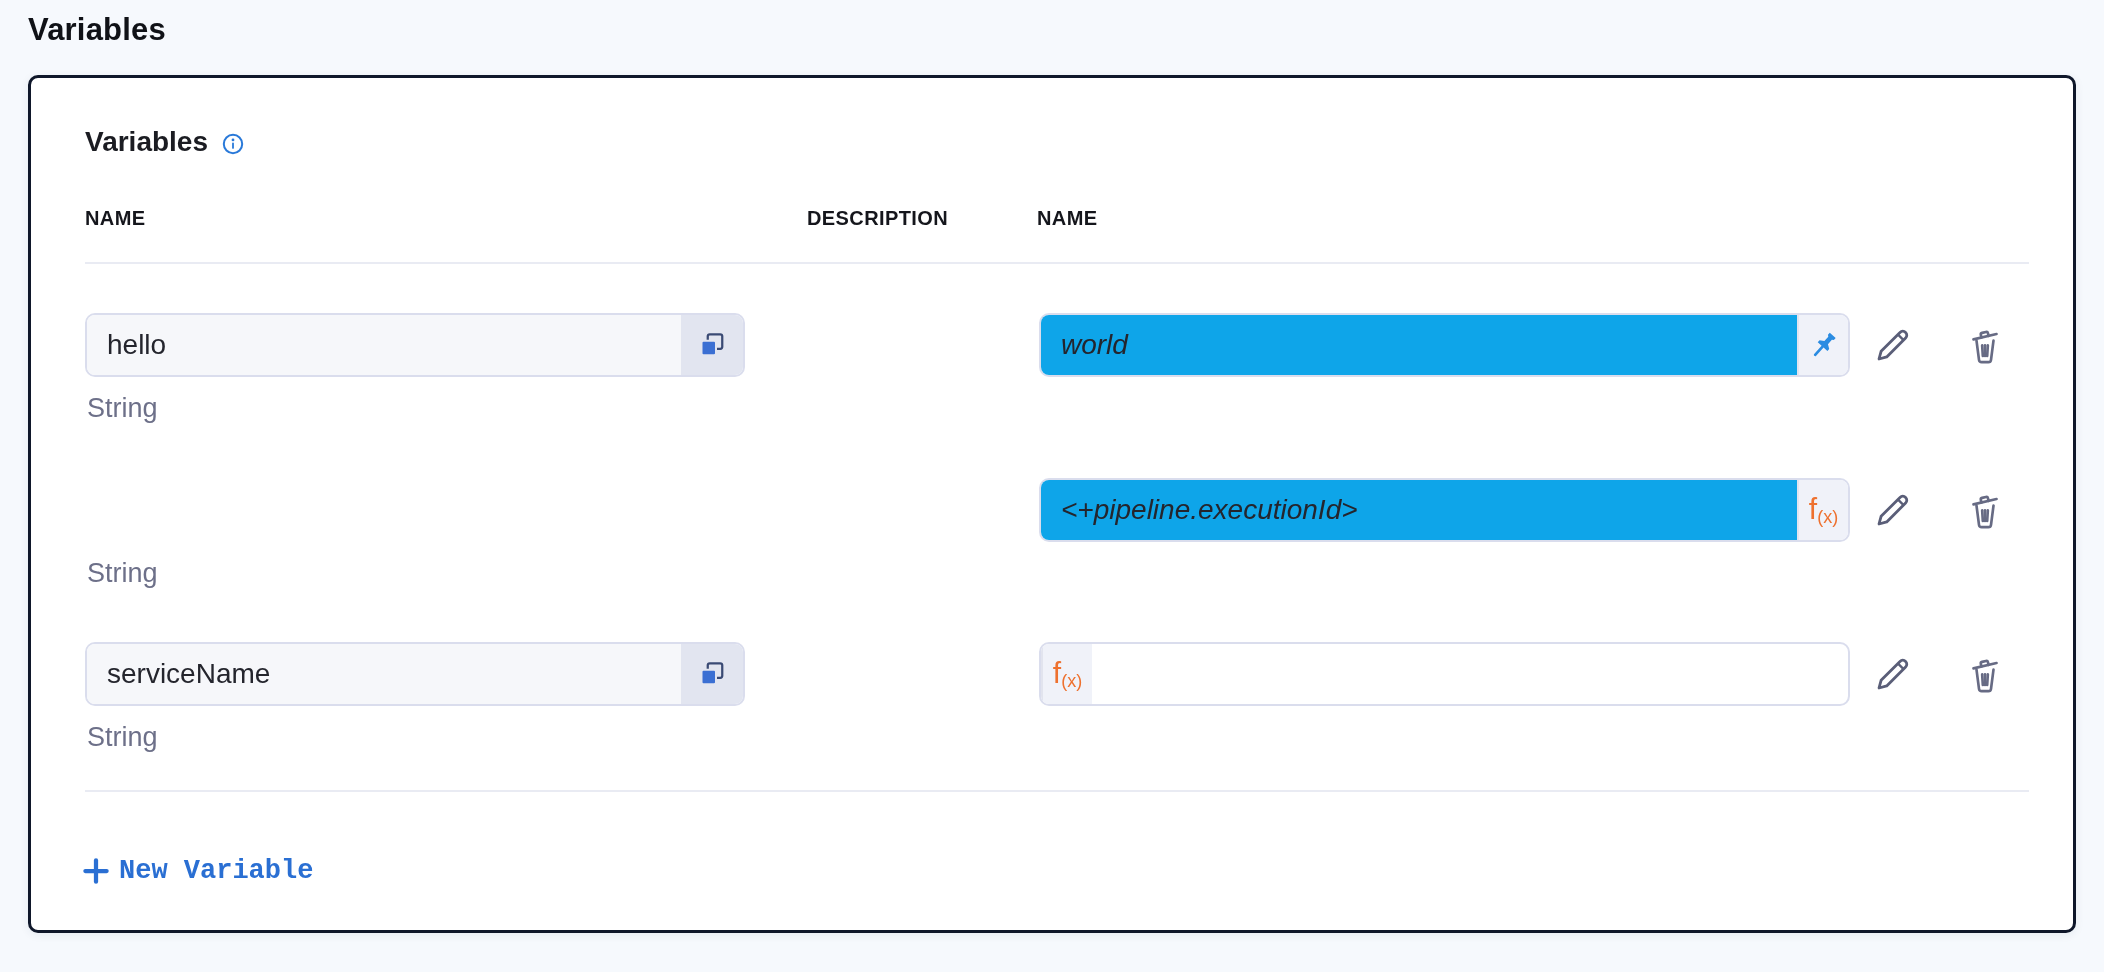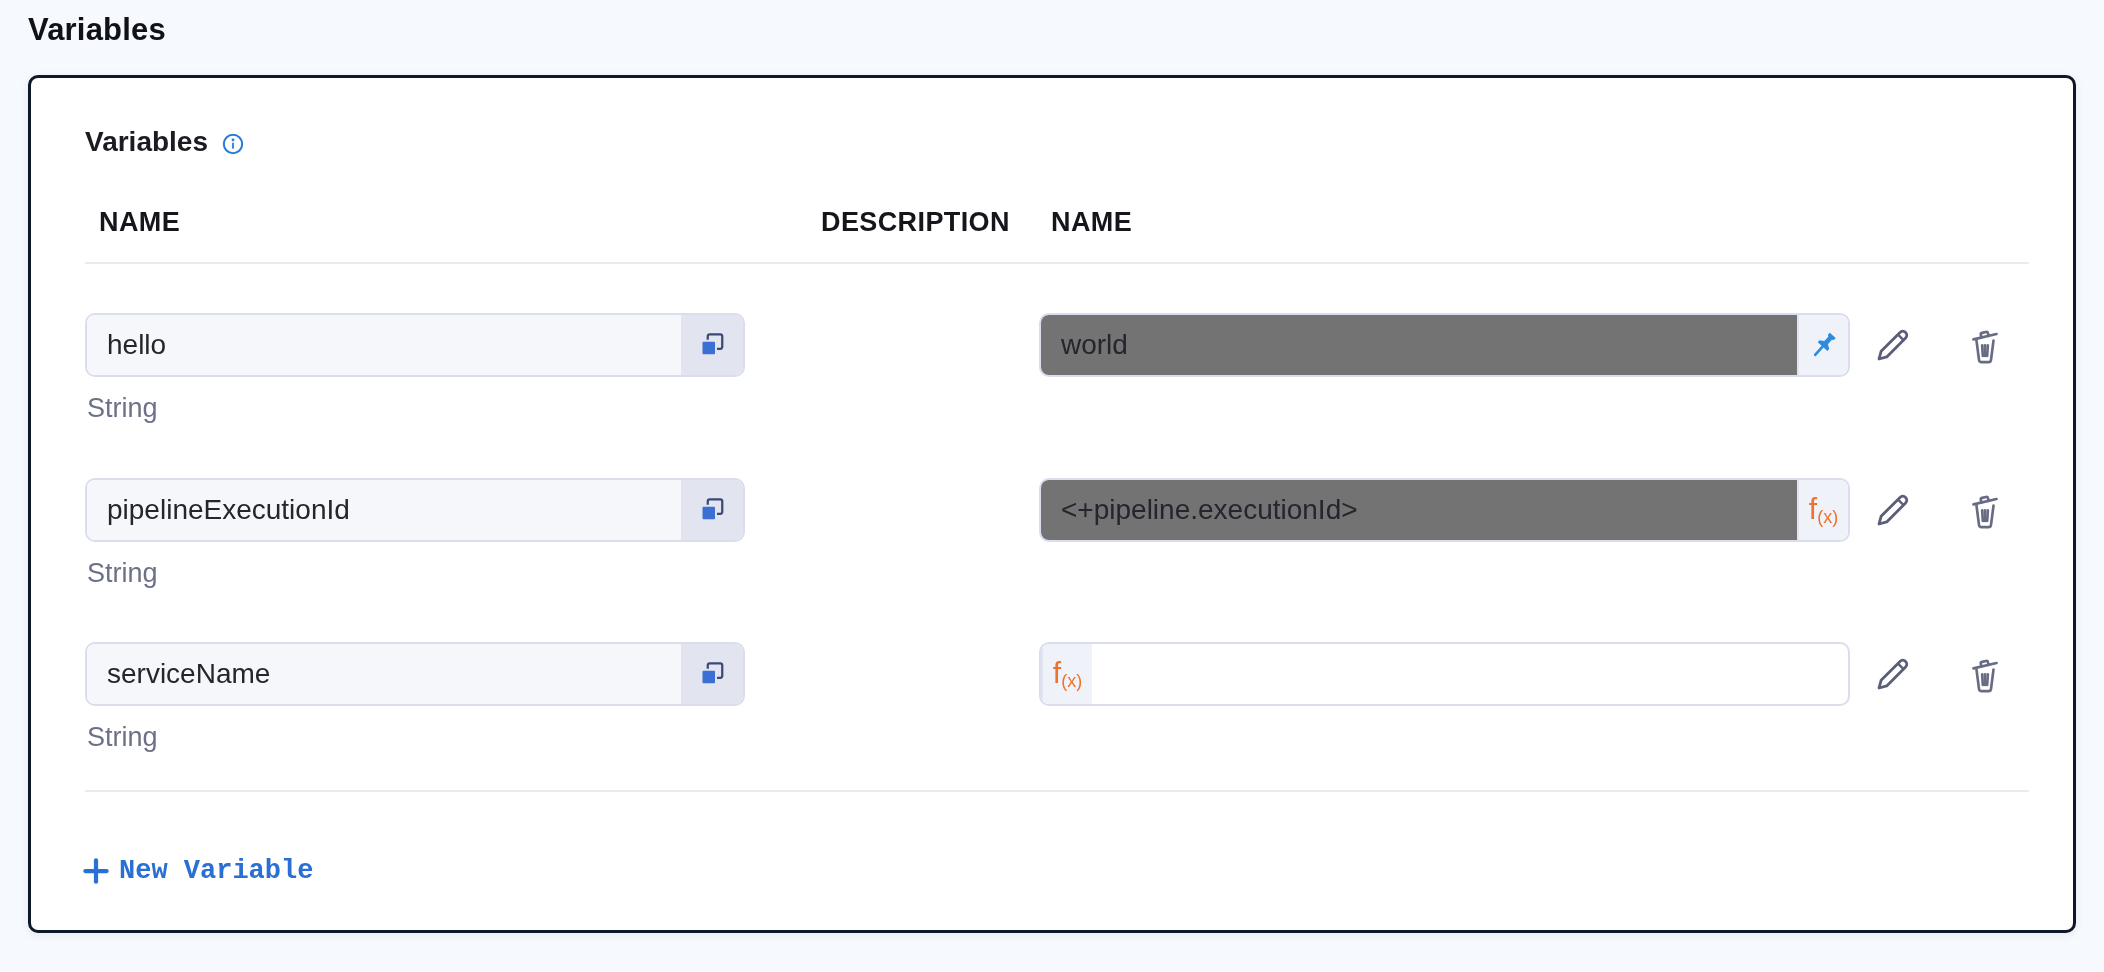--- a/index.html
+++ b/index.html
@@ -22,21 +22,21 @@
   }
   .section-title-wrap {
     position:absolute; left:54px; top:48px;
     display:flex; align-items:center; gap:13px;
   }
   .section-title { font-size:28px; font-weight:700; color:#1b1c22; }
   .info-icon { display:inline-flex; margin-top:3px; }
 
   .col-header {
     position:absolute; top:129px;
-    font-size:27px; font-weight:700; color:#15161c; letter-spacing:.4px;margin-left:14px;
+    font-size:20px; font-weight:700; color:#15161c; letter-spacing:.4px;
   }
   .h-name { left:54px; }
   .h-desc { left:776px; }
   .h-value { left:1006px; }
 
   .divider { position:absolute; left:54px; width:1944px; height:2px; background:#e9ebf3; }
   .divider-top { top:184px; }
   .divider-bottom { top:712px; }
 
   .var-row { position:absolute; left:0; width:2048px; height:120px; }
@@ -54,21 +54,21 @@
   .value-group { left:1008px; width:811px; }
 
   .text-input {
     flex:1; min-width:0; height:100%;
     border:none; outline:none;
     padding:0 20px; font-size:28px;
     font-family:"Liberation Sans","DejaVu Sans",sans-serif;
     color:#24252d; background:transparent;
   }
   .name-input  { background:#f6f7fa; }
-  .value-input { background:#737373; }
+  .value-input { background:#0ea5e9;font-style:italic; }
 
   .addon {
     display:flex; align-items:center; justify-content:center;
     border:none; cursor:pointer; padding:0;
   }
   .copy-addon  { width:62px; background:#e2e5f0; }
   .value-addon { width:51px; background:#f0f2f9; border-left:2px solid #e2e4ee; }
 
   .fx { color:#ee712f; line-height:1; display:flex; align-items:flex-start; }
   .fx-f   { font-size:30px; font-style:normal; }
@@ -155,29 +155,20 @@
         </g>
         <path d="M6.9 9.4 L8.4 20.9 a1.6 1.6 0 0 0 1.6 1.4 h4 a1.6 1.6 0 0 0 1.6 -1.4 L17.1 9.4"></path>
         <line x1="10.3" y1="12.2" x2="10.7" y2="18.6"></line>
         <line x1="12" y1="12.2" x2="12" y2="18.6"></line>
         <line x1="13.7" y1="12.2" x2="13.3" y2="18.6"></line>
       </svg>
     </button>
   </div>
 
   <div class="var-row row-1">
-    <div class="input-group name-group">
-      <input class="text-input name-input" readonly="" value="pipelineExecutionId" style="">
-      <button class="addon copy-addon">
-        <svg width="30" height="30" viewBox="0 0 24 24">
-          <rect x="8.6" y="3.4" width="11.6" height="11.6" rx="1.6" fill="none" stroke="#3a4a74" stroke-width="1.8"></rect>
-          <rect x="3.6" y="8.6" width="11.6" height="11.6" rx="1.6" fill="#3b6fd3" stroke="#e2e5f0" stroke-width="1.6"></rect>
-        </svg>
-      </button>
-    </div>
     <div class="type-label">String</div>
     <div class="input-group value-group">
       <input class="text-input value-input" value="&lt;+pipeline.executionId&gt;" style="">
       <button class="addon value-addon">
         <span class="fx">
           <span class="fx-f">f</span>
           <span class="fx-sub">(x)</span>
         </span>
       </button>
     </div>

